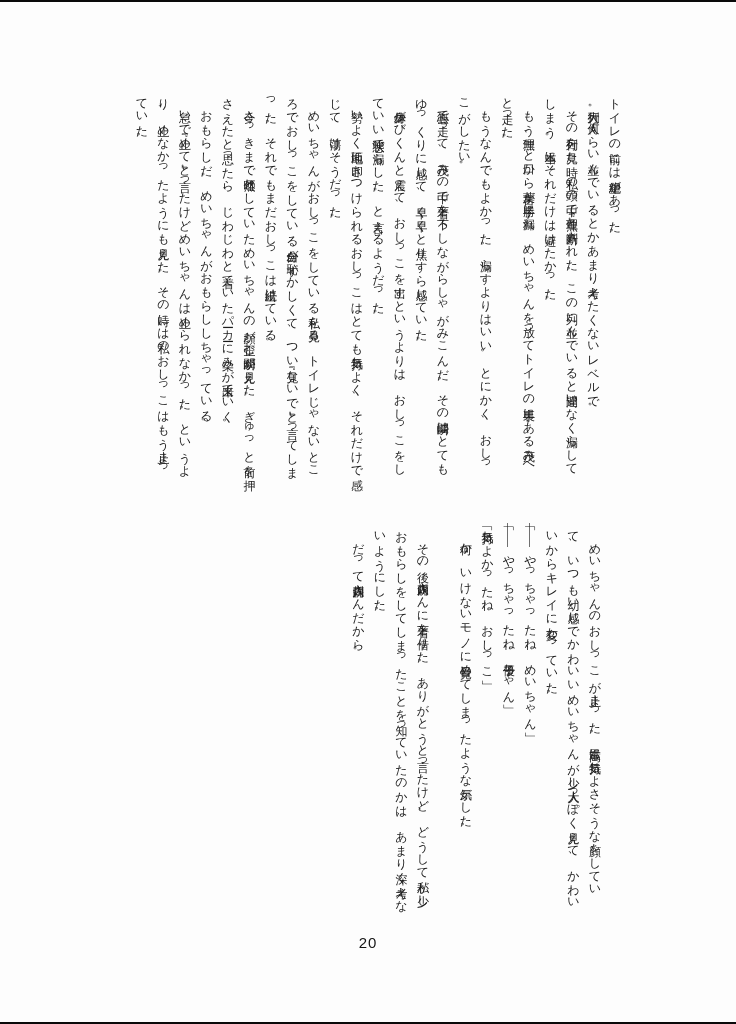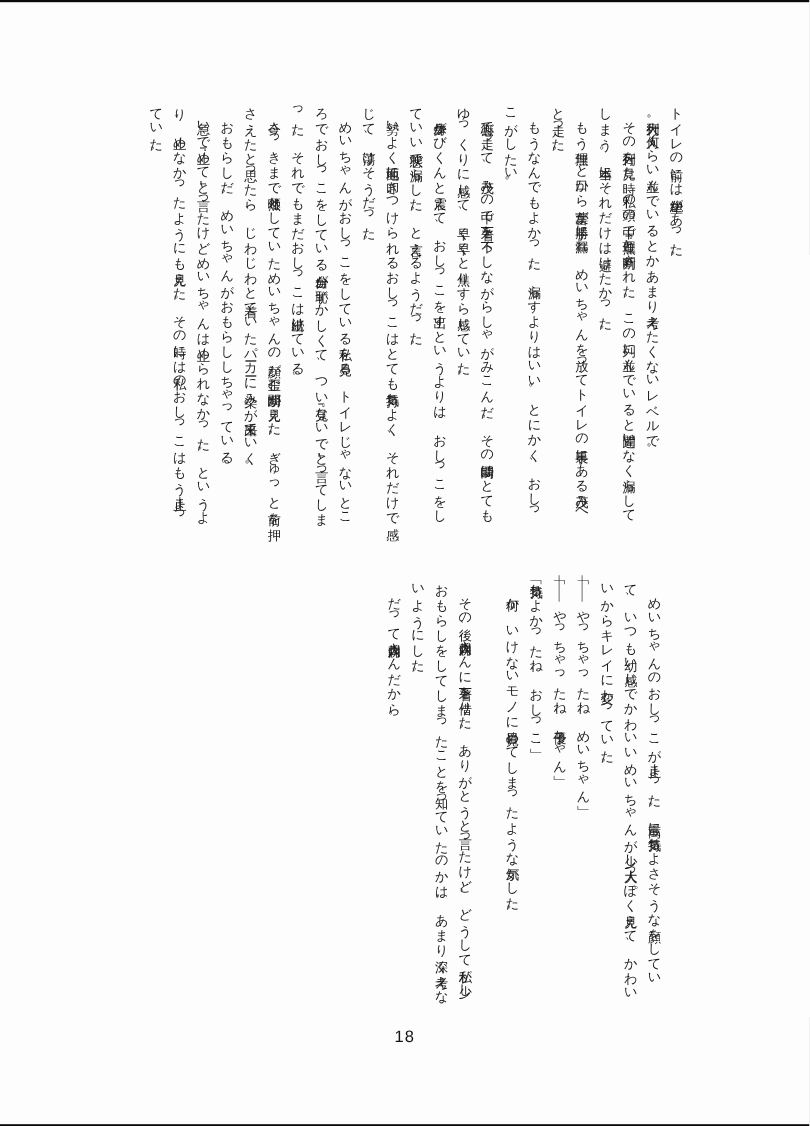--- a/index.html
+++ b/index.html
@@ -91,16 +91,16 @@
   <div class="text-band band-lower">
       <p class="indent">めいちゃんのおしっこが止まった。最高に気持ちよさそうな顔をしていて、いつも幼い感じでかわいいめいちゃんが少し大人っぽく見えて、かわいいからキレイに変わっていた。</p>
       <p>「――やっちゃったね、めいちゃん」</p>
       <p>「――やっちゃったね、優子ちゃん」</p>
       <p>「気持ちよかったね、おしっこ」</p>
       <p class="indent">何か、いけないモノに目覚めてしまったような気がした。</p>
       <p class="indent gap-before">その後、川内森さんに下着を借りた。ありがとうと言ったけど、どうして私が少しおもらしをしてしまったことを知っていたのかは、あまり深く考えないようにした。</p>
       <p class="indent">だって川内森さんだから。</p>
     </div>
 
-  <div class="page-number">18</div>
+  <div class="page-number">20</div>
 
   <div class="edge-bar bottom"></div>
 </div>
 
 </body></html>

